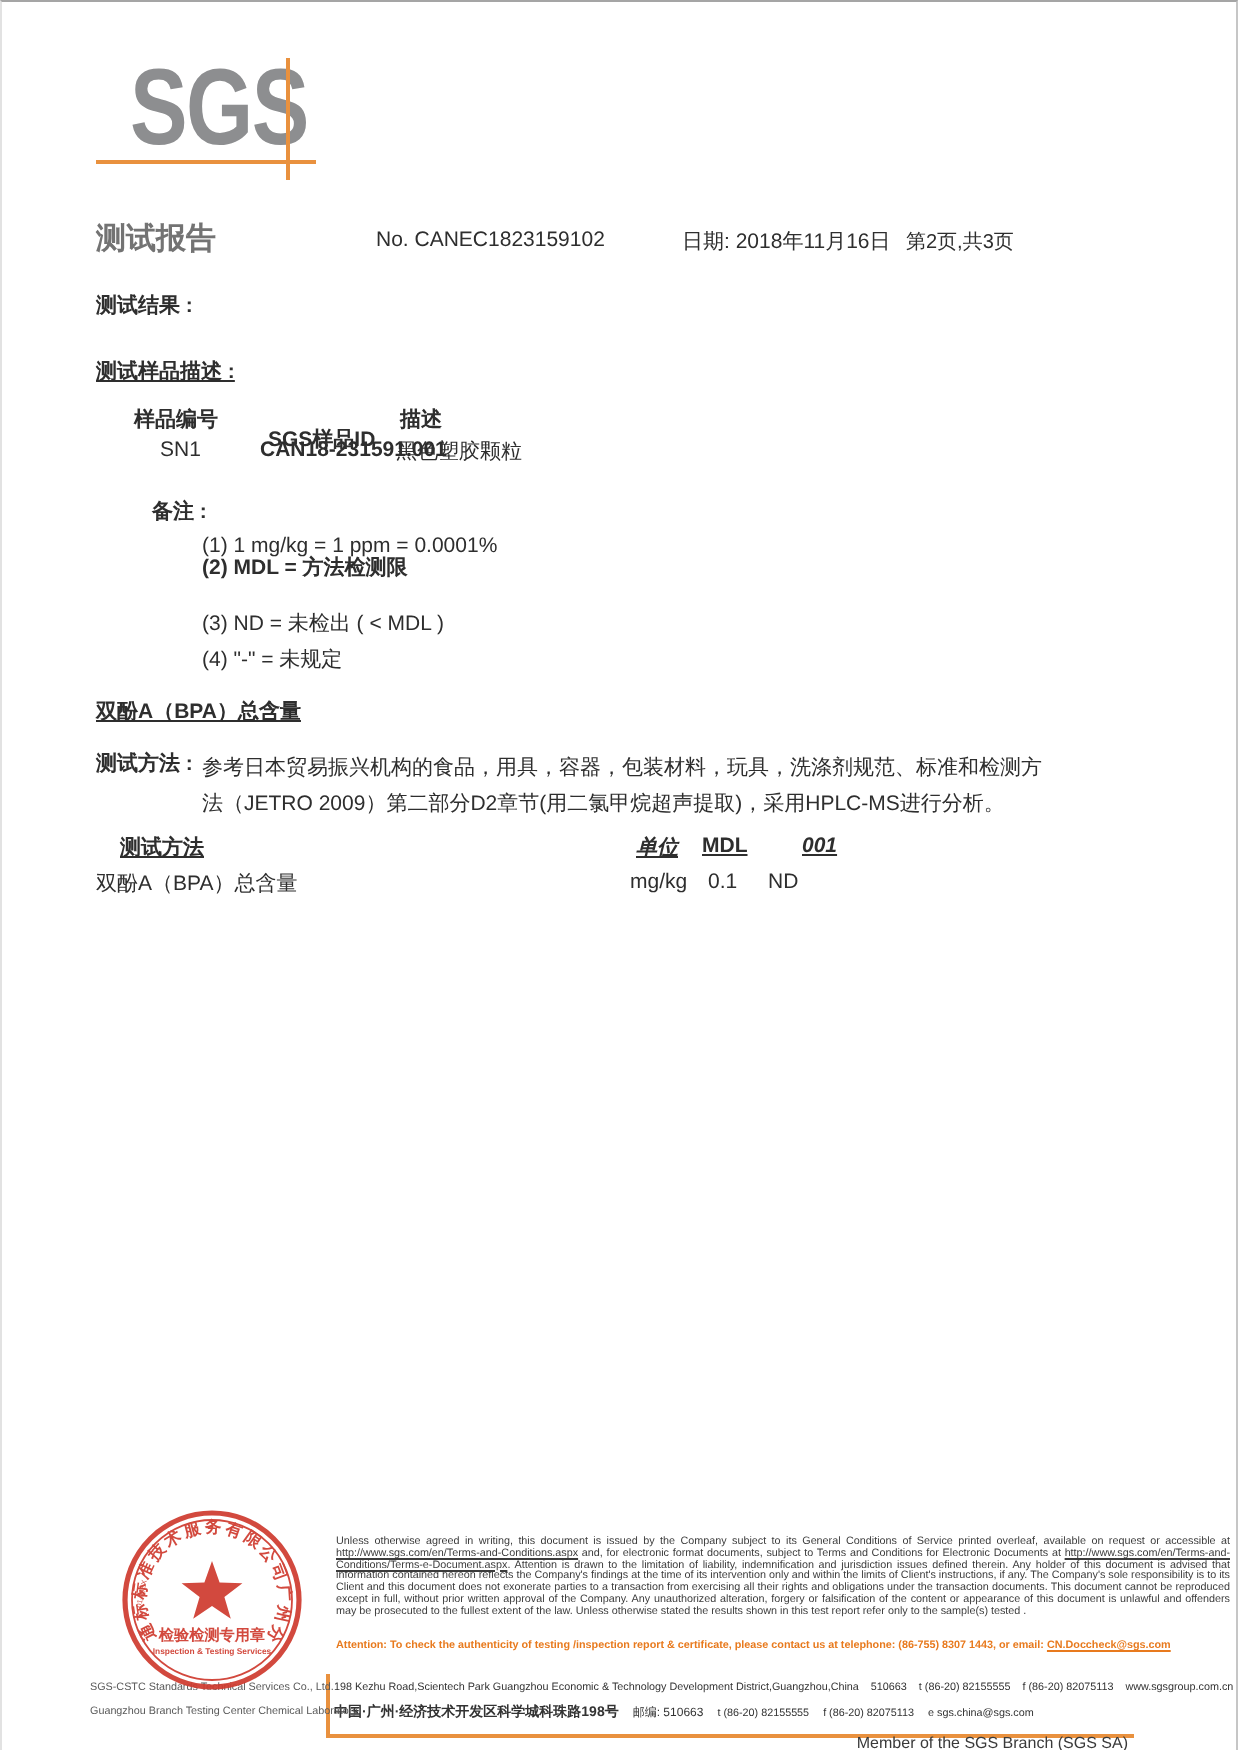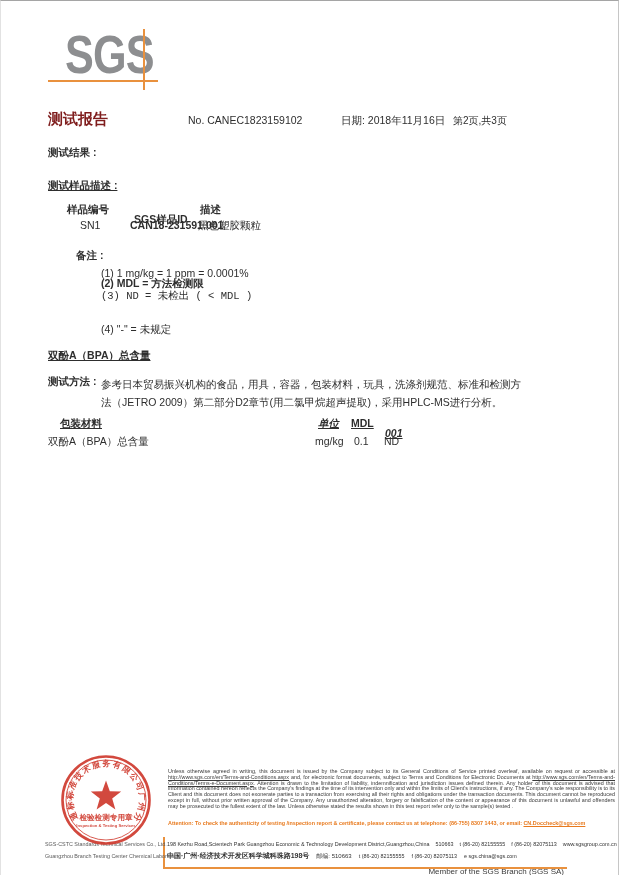--- a/index.html
+++ b/index.html
@@ -21,21 +21,21 @@
     left: 64px; top: 26px;
     font-size: 54px; font-weight: bold; color: #8d8e90;
     letter-spacing: -1px;
     transform: scaleX(0.80); transform-origin: left top;
     line-height: 1;
   }
   .logo-hline { left: 47px; top: 79px; width: 110px; height: 2px; background: #e9913e; }
   .logo-vline { left: 142px; top: 28px; width: 2px; height: 61px; background: #e9913e; }
 
   
-  .doc-title { left: 47px; top: 109px; font-size: 15px; font-weight: bold; color: #7f1d1d; }
+  .doc-title { left: 47px; top: 109px; font-size: 15px; font-weight: bold; color: #737373; }
   .report-no { left: 187px; top: 113px; font-size: 10.5px; }
   .report-date { left: 340px; top: 113px; font-size: 10.5px; }
   .report-pages { left: 452px; top: 113px; font-size: 10px; }
 
   .sec-label { font-size: 10.5px; font-weight: bold; }
   .u { text-decoration: underline; }
 
   
   .th { font-size: 10.5px; font-weight: bold; }
   .td { font-size: 10.5px; }
@@ -96,34 +96,34 @@
   <div class="abs th" style="left:66px;  top:202px;">样品编号</div>
   <div class="abs th" style="left:133px; top:212px;">SGS样品ID</div>
   <div class="abs th" style="left:199px; top:202px;">描述</div>
   <div class="abs td" style="left:79px;  top:218px;">SN1</div>
   <div class="abs td" style="left:129px; top:218px;font-weight:bold;">CAN18-231591.001</div>
   <div class="abs td" style="left:197px; top:218px;">黑色塑胶颗粒</div>
 
   <div class="abs sec-label" style="left:47px; top:248px;margin-left:28px;">备注 :</div>
   <div class="abs note" style="top:266px;">(1) 1 mg/kg = 1 ppm = 0.0001%</div>
   <div class="abs note" style="top:276px;font-weight:bold;">(2) MDL = 方法检测限</div>
-  <div class="abs note" style="top:288px;font-family:Liberation Mono, monospace;">(3) ND = 未检出 ( &lt; MDL )</div>
+  <div class="abs note" style="top:304px;">(3) ND = 未检出 ( &lt; MDL )</div>
   <div class="abs note" style="top:322px;">(4) "-" = 未规定</div>
 
   <div class="abs sec-label u" style="left:47px; top:348px;">双酚A（BPA）总含量</div>
   <div class="abs sec-label" style="left:47px; top:374px;">测试方法 :</div>
   <div class="abs method-text">
     <span>参考日本贸易振兴机构的食品，用具，容器，包装材料，玩具，洗涤剂规范、标准和检测方</span><br>
     <span>法（JETRO 2009）第二部分D2章节(用二氯甲烷超声提取)，采用HPLC-MS进行分析。</span>
   </div>
 
-  <div class="abs th col-u" style="left:59px;  top:416px;">包装材料</div>
+  <div class="abs th col-u" style="left:59px;  top:416px;">测试方法</div>
   <div class="abs th col-u" style="left:317px; top:416px;font-style:italic;">单位</div>
   <div class="abs th col-u" style="left:350px; top:416px;">MDL</div>
-  <div class="abs th col-u it" style="left:384px; top:416px;margin-top:10px;">001</div>
+  <div class="abs th col-u it" style="left:400px; top:416px;">001</div>
   <div class="abs td" style="left:47px;  top:434px;">双酚A（BPA）总含量</div>
   <div class="abs td" style="left:314px; top:434px;">mg/kg</div>
   <div class="abs td" style="left:353px; top:434px;">0.1</div>
   <div class="abs td" style="left:383px; top:434px;">ND</div>
 
   <svg class="abs stamp" width="96" height="96" viewBox="0 0 96 96">
     <circle cx="48" cy="48" r="43.5" fill="none" stroke="#cf3a2e" stroke-width="2.6"></circle>
     <circle cx="48" cy="48" r="40" fill="none" stroke="#cf3a2e" stroke-width="0.9"></circle>
     <defs>
       <path id="arcPath" d="M 20.8 67.2 A 33.5 33.5 0 1 1 75.2 67.2" fill="none"></path>

